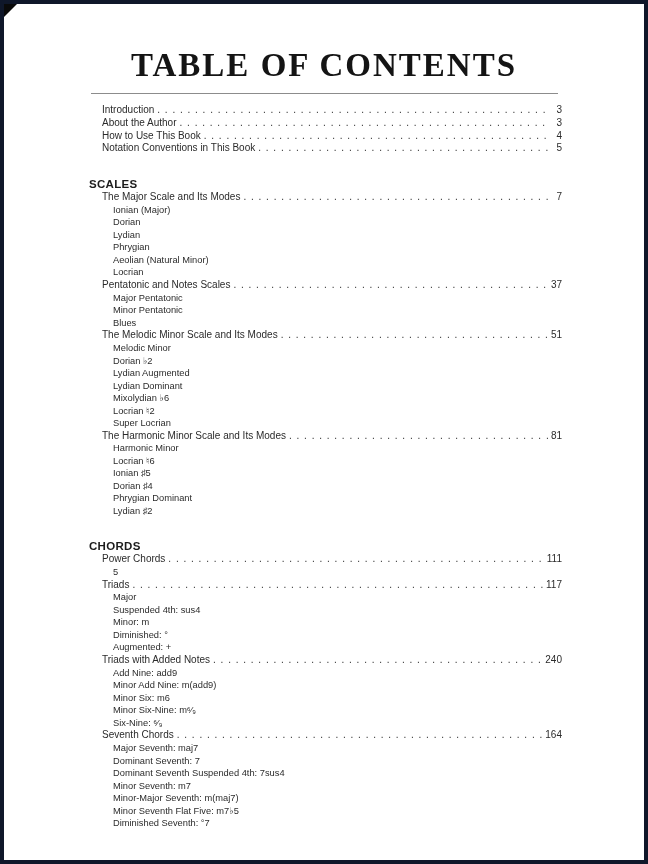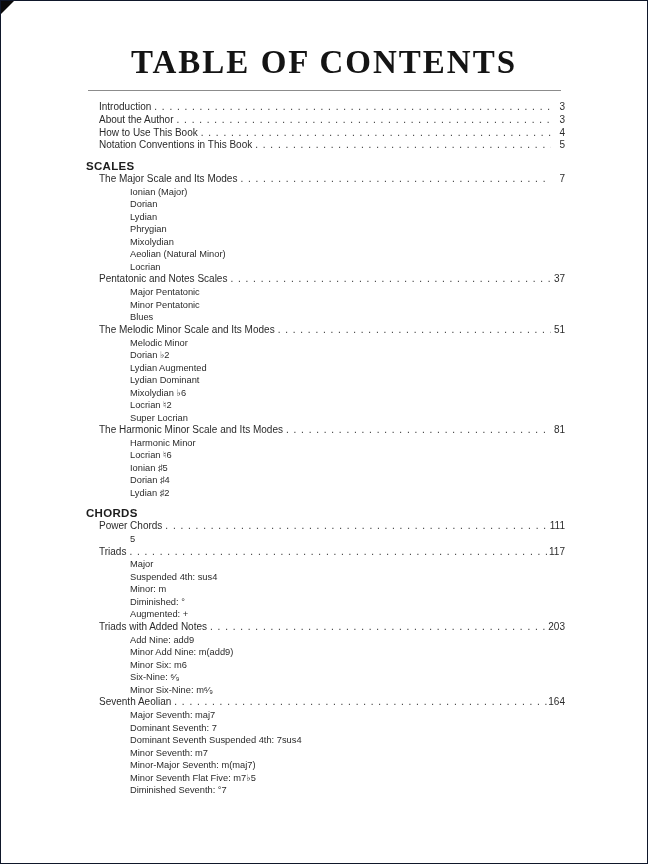--- a/index.html
+++ b/index.html
@@ -4,21 +4,21 @@
 <style>
   html, body { margin:0; padding:0; }
   body {
     width:648px; height:864px;
     background:#ffffff;
     font-family:"Liberation Sans", sans-serif;
     color:#231f20;
     position:relative;
     overflow:hidden;
   }
-  .page { position:absolute; inset:0; background:#fff; border:1px solid #0f172a; box-sizing:border-box; }
+  .page { position:absolute; inset:0; background:#fff; border:4px solid #0f172a; box-sizing:border-box; }
   .corner-artifact {
     position:absolute; top:0; left:0; width:0; height:0;
     border-top:13px solid #0a0a0a; border-right:13px solid transparent;
   }
   .title {
     text-align:center;
     font-family:"Liberation Serif", serif;
     font-weight:700;
     font-size:33px;
     letter-spacing:2px;
@@ -35,27 +35,27 @@
     display:flex; align-items:baseline;
     font-size:10px; line-height:12.8px; color:#2b2b2b;
   }
   .row .label { white-space:nowrap;padding-left:13px; }
   .row .leader {
     flex:1; overflow:hidden; white-space:nowrap;
     letter-spacing:1px; color:#333; padding:0 3px;
   }
   .row .pagenum { white-space:nowrap; text-align:right; min-width:14px; }
   .sub {
-    margin-left:44px;
+    margin-left:24px;
     font-size:9.3px; line-height:12.5px; color:#2b2b2b;
   }
   .section-heading {
     font-size:11.5px; font-weight:bold; color:#1c1c1c;
     letter-spacing:0.3px;
-    margin-top:7px; line-height:14px;
+    margin-top:22px; line-height:14px;
   }
 </style>
 </head>
 <body>
 
 <div class="page">
   <div class="corner-artifact"></div>
   <div class="title">TABLE OF CONTENTS</div>
   <div class="title-rule"></div>
   <div class="content" id="toc">
@@ -82,21 +82,20 @@
       <div class="section-heading">SCALES</div>
       <div class="row">
         <span class="label">The Major Scale and Its Modes</span>
         <span class="leader"> . . . . . . . . . . . . . . . . . . . . . . . . . . . . . . . . . . . . . . . . . . . . . . . . . . . . . . . . . . . . . . . . . . . . . . . . . . . . . . . . . . . . . . . . . . . . . . . . . . . . . . . . . . . . . . . . . . . . . . . . . . . . . . . . . . . . . . . . . . . . . . . . . . . . . . . . . . . . . . . .</span>
         <span class="pagenum">7</span>
       </div>
       <div class="sub">Ionian (Major)</div>
       <div class="sub">Dorian</div>
       <div class="sub">Lydian</div>
       <div class="sub">Phrygian</div>
-      <div class="sub">Mixolydian</div>
       <div class="sub">Aeolian (Natural Minor)</div>
       <div class="sub">Locrian</div>
       <div class="row">
         <span class="label">Pentatonic and Notes Scales</span>
         <span class="leader"> . . . . . . . . . . . . . . . . . . . . . . . . . . . . . . . . . . . . . . . . . . . . . . . . . . . . . . . . . . . . . . . . . . . . . . . . . . . . . . . . . . . . . . . . . . . . . . . . . . . . . . . . . . . . . . . . . . . . . . . . . . . . . . . . . . . . . . . . . . . . . . . . . . . . . . . . . . . . . . . .</span>
         <span class="pagenum">37</span>
       </div>
       <div class="sub">Major Pentatonic</div>
       <div class="sub">Minor Pentatonic</div>
       <div class="sub">Blues</div>
@@ -114,20 +113,21 @@
       <div class="sub">Super Locrian</div>
       <div class="row">
         <span class="label">The Harmonic Minor Scale and Its Modes</span>
         <span class="leader"> . . . . . . . . . . . . . . . . . . . . . . . . . . . . . . . . . . . . . . . . . . . . . . . . . . . . . . . . . . . . . . . . . . . . . . . . . . . . . . . . . . . . . . . . . . . . . . . . . . . . . . . . . . . . . . . . . . . . . . . . . . . . . . . . . . . . . . . . . . . . . . . . . . . . . . . . . . . . . . . .</span>
         <span class="pagenum">81</span>
       </div>
       <div class="sub">Harmonic Minor</div>
       <div class="sub">Locrian ♮6</div>
       <div class="sub">Ionian ♯5</div>
       <div class="sub">Dorian ♯4</div>
+      <div class="sub">Phrygian Dominant</div>
       <div class="sub">Lydian ♯2</div>
       <div class="section-heading">CHORDS</div>
       <div class="row">
         <span class="label">Power Chords</span>
         <span class="leader"> . . . . . . . . . . . . . . . . . . . . . . . . . . . . . . . . . . . . . . . . . . . . . . . . . . . . . . . . . . . . . . . . . . . . . . . . . . . . . . . . . . . . . . . . . . . . . . . . . . . . . . . . . . . . . . . . . . . . . . . . . . . . . . . . . . . . . . . . . . . . . . . . . . . . . . . . . . . . . . . .</span>
         <span class="pagenum">111</span>
       </div>
       <div class="sub">5</div>
       <div class="row">
         <span class="label">Triads</span>
@@ -135,29 +135,29 @@
         <span class="pagenum">117</span>
       </div>
       <div class="sub">Major</div>
       <div class="sub">Suspended 4th: sus4</div>
       <div class="sub">Minor: m</div>
       <div class="sub">Diminished: °</div>
       <div class="sub">Augmented: +</div>
       <div class="row">
         <span class="label">Triads with Added Notes</span>
         <span class="leader"> . . . . . . . . . . . . . . . . . . . . . . . . . . . . . . . . . . . . . . . . . . . . . . . . . . . . . . . . . . . . . . . . . . . . . . . . . . . . . . . . . . . . . . . . . . . . . . . . . . . . . . . . . . . . . . . . . . . . . . . . . . . . . . . . . . . . . . . . . . . . . . . . . . . . . . . . . . . . . . . .</span>
-        <span class="pagenum">203</span>
+        <span class="pagenum">240</span>
       </div>
       <div class="sub">Add Nine: add9</div>
       <div class="sub">Minor Add Nine: m(add9)</div>
       <div class="sub">Minor Six: m6</div>
+      <div class="sub">Minor Six-Nine: m⁶⁄₉</div>
       <div class="sub">Six-Nine: ⁶⁄₉</div>
-      <div class="sub">Minor Six-Nine: m⁶⁄₉</div>
       <div class="row">
-        <span class="label">Seventh Aeolian</span>
+        <span class="label">Seventh Chords</span>
         <span class="leader"> . . . . . . . . . . . . . . . . . . . . . . . . . . . . . . . . . . . . . . . . . . . . . . . . . . . . . . . . . . . . . . . . . . . . . . . . . . . . . . . . . . . . . . . . . . . . . . . . . . . . . . . . . . . . . . . . . . . . . . . . . . . . . . . . . . . . . . . . . . . . . . . . . . . . . . . . . . . . . . . .</span>
         <span class="pagenum">164</span>
       </div>
       <div class="sub">Major Seventh: maj7</div>
       <div class="sub">Dominant Seventh: 7</div>
       <div class="sub">Dominant Seventh Suspended 4th: 7sus4</div>
       <div class="sub">Minor Seventh: m7</div>
       <div class="sub">Minor-Major Seventh: m(maj7)</div>
       <div class="sub">Minor Seventh Flat Five: m7♭5</div>
       <div class="sub">Diminished Seventh: °7</div>

